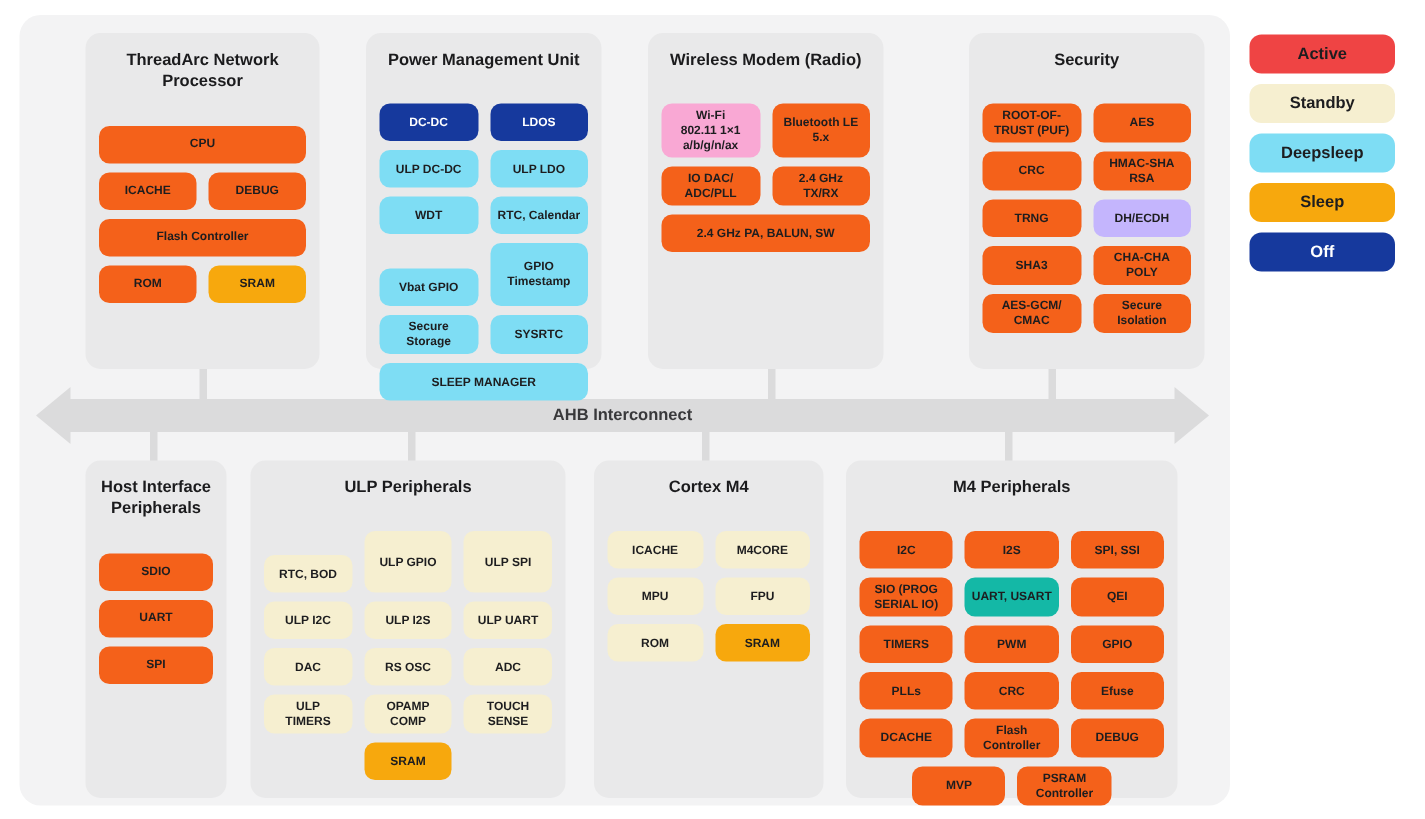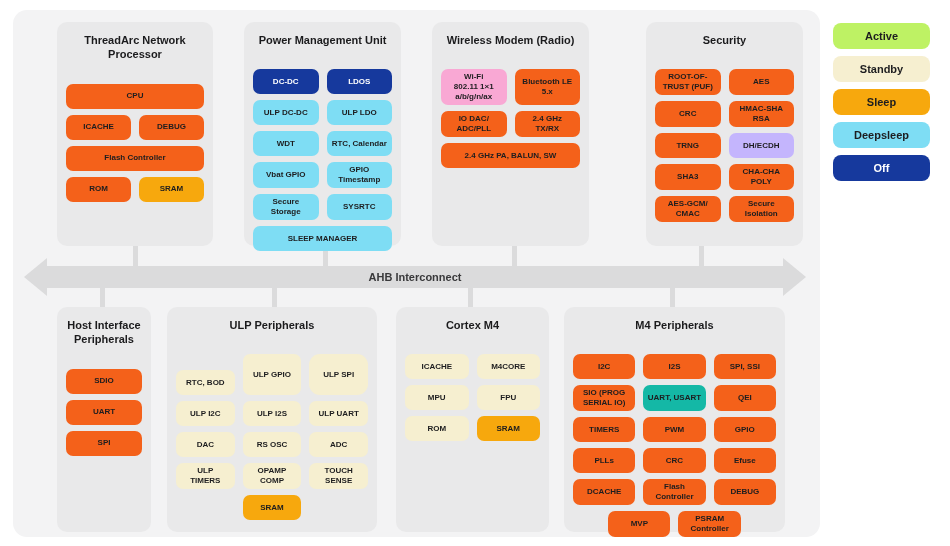--- a/index.html
+++ b/index.html
@@ -63,21 +63,21 @@
 
 <div class="block" id="b-pmu">
   <div class="block-title">Power Management Unit</div>
   <div class="chip-grid">
       <div class="chip" style="grid-column: span 3; background: rgb(22, 57, 157); color: rgb(255, 255, 255);">DC-DC</div>
       <div class="chip" style="grid-column: span 3; background: rgb(22, 57, 157); color: rgb(255, 255, 255);">LDOS</div>
       <div class="chip" style="grid-column: span 3; background: rgb(126, 221, 244); color: rgb(29, 29, 31);">ULP DC-DC</div>
       <div class="chip" style="grid-column: span 3; background: rgb(126, 221, 244); color: rgb(29, 29, 31);">ULP LDO</div>
       <div class="chip" style="grid-column: span 3; background: rgb(126, 221, 244); color: rgb(29, 29, 31);">WDT</div>
       <div class="chip" style="grid-column: span 3; background: rgb(126, 221, 244); color: rgb(29, 29, 31);">RTC, Calendar</div>
-      <div class="chip" style="grid-column: span 3; background: rgb(126, 221, 244); color: rgb(29, 29, 31);">Vbat GPIO</div>
+      <div class="chip" style="grid-column: span 3; background: rgb(126, 221, 244); color: rgb(29, 29, 31); margin-top: 17px;">Vbat GPIO</div>
       <div class="chip" style="grid-column: span 3; background: rgb(126, 221, 244); color: rgb(29, 29, 31);">GPIO
 Timestamp</div>
       <div class="chip" style="grid-column: span 3; background: rgb(126, 221, 244); color: rgb(29, 29, 31);">Secure
 Storage</div>
       <div class="chip" style="grid-column: span 3; background: rgb(126, 221, 244); color: rgb(29, 29, 31);">SYSRTC</div>
       <div class="chip" style="grid-column: 1 / -1; background: rgb(126, 221, 244); color: rgb(29, 29, 31);">SLEEP MANAGER</div>
     </div>
 </div>
 
 <div class="block" id="b-wireless">
@@ -124,21 +124,21 @@
       <div class="chip" style="grid-column: span 6; background: rgb(244, 97, 26); color: rgb(29, 29, 31);">UART</div>
       <div class="chip" style="grid-column: span 6; background: rgb(244, 97, 26); color: rgb(29, 29, 31);">SPI</div>
     </div>
 </div>
 
 <div class="block" id="b-ulp">
   <div class="block-title">ULP Peripherals</div>
   <div class="chip-grid">
       <div class="chip" style="grid-column: span 2; background: rgb(246, 239, 208); color: rgb(29, 29, 31); margin-top: 16px;">RTC, BOD</div>
       <div class="chip" style="grid-column: span 2; background: rgb(246, 239, 208); color: rgb(29, 29, 31);">ULP GPIO</div>
-      <div class="chip" style="grid-column: span 2; background: rgb(246, 239, 208); color: rgb(29, 29, 31); border-radius: 11px;">ULP SPI</div>
+      <div class="chip" style="grid-column: span 2; background: rgb(246, 239, 208); color: rgb(29, 29, 31);">ULP SPI</div>
       <div class="chip" style="grid-column: span 2; background: rgb(246, 239, 208); color: rgb(29, 29, 31);">ULP I2C</div>
       <div class="chip" style="grid-column: span 2; background: rgb(246, 239, 208); color: rgb(29, 29, 31);">ULP I2S</div>
       <div class="chip" style="grid-column: span 2; background: rgb(246, 239, 208); color: rgb(29, 29, 31);">ULP UART</div>
       <div class="chip" style="grid-column: span 2; background: rgb(246, 239, 208); color: rgb(29, 29, 31);">DAC</div>
       <div class="chip" style="grid-column: span 2; background: rgb(246, 239, 208); color: rgb(29, 29, 31);">RS OSC</div>
       <div class="chip" style="grid-column: span 2; background: rgb(246, 239, 208); color: rgb(29, 29, 31);">ADC</div>
       <div class="chip" style="grid-column: span 2; background: rgb(246, 239, 208); color: rgb(29, 29, 31);">ULP
 TIMERS</div>
       <div class="chip" style="grid-column: span 2; background: rgb(246, 239, 208); color: rgb(29, 29, 31);">OPAMP
 COMP</div>
@@ -180,18 +180,18 @@
       <div class="chip" style="grid-column: span 2; background: rgb(244, 97, 26); color: rgb(29, 29, 31);">Flash
 Controller</div>
       <div class="chip" style="grid-column: span 2; background: rgb(244, 97, 26); color: rgb(29, 29, 31);">DEBUG</div>
       <div class="chip" style="grid-column: 2 / 4; background: rgb(244, 97, 26); color: rgb(29, 29, 31);">MVP</div>
       <div class="chip" style="grid-column: 4 / 6; background: rgb(244, 97, 26); color: rgb(29, 29, 31);">PSRAM
 Controller</div>
     </div>
 </div>
 
 <div class="legend" id="legend">
-    <div class="pill" style="background: #bef264; color: rgb(29, 29, 31);">Active</div>
+    <div class="pill" style="background: #ef4444; color: rgb(29, 29, 31);">Active</div>
     <div class="pill" style="background: rgb(246, 239, 208); color: rgb(29, 29, 31);">Standby</div>
+    <div class="pill" style="background: rgb(126, 221, 244); color: rgb(29, 29, 31);">Deepsleep</div>
     <div class="pill" style="background: rgb(247, 168, 13); color: rgb(29, 29, 31);">Sleep</div>
-    <div class="pill" style="background: rgb(126, 221, 244); color: rgb(29, 29, 31);">Deepsleep</div>
     <div class="pill" style="background: rgb(22, 57, 157); color: rgb(255, 255, 255);">Off</div>
   </div>
 
 </body></html>

